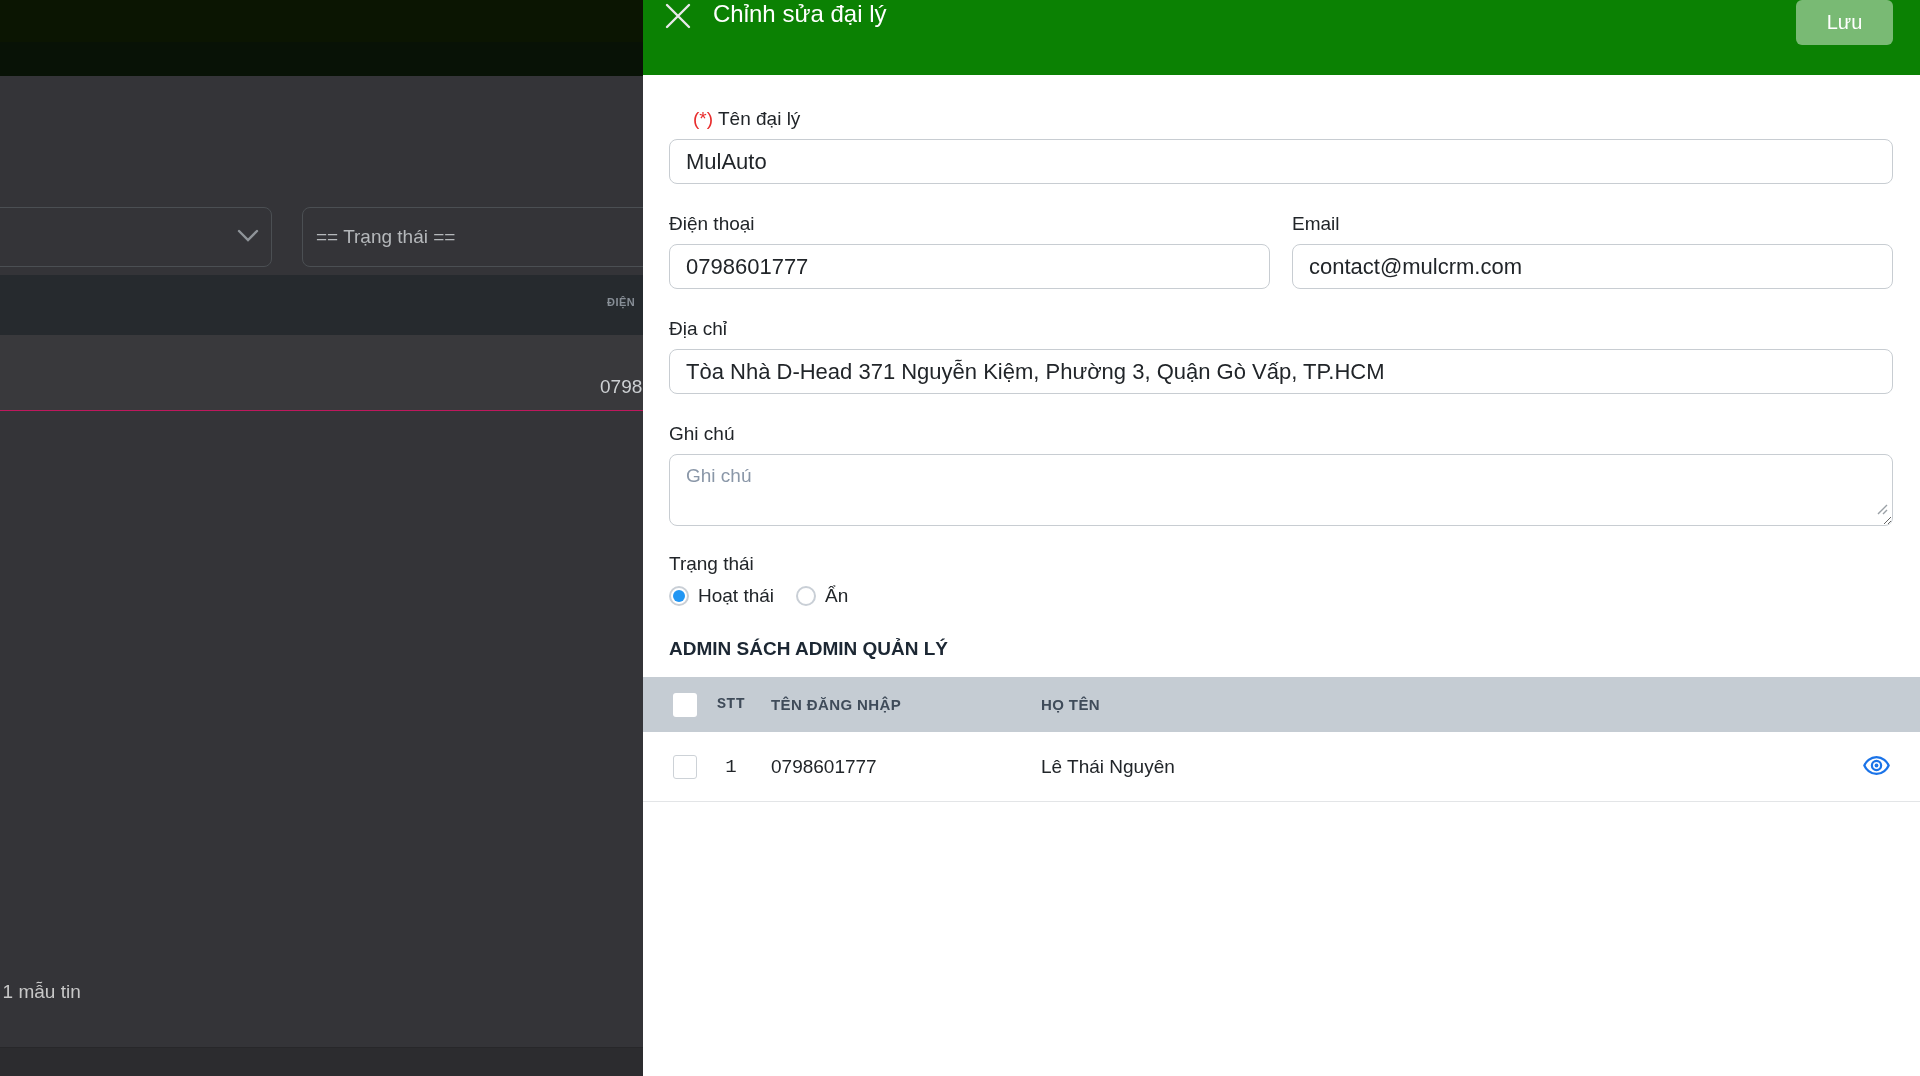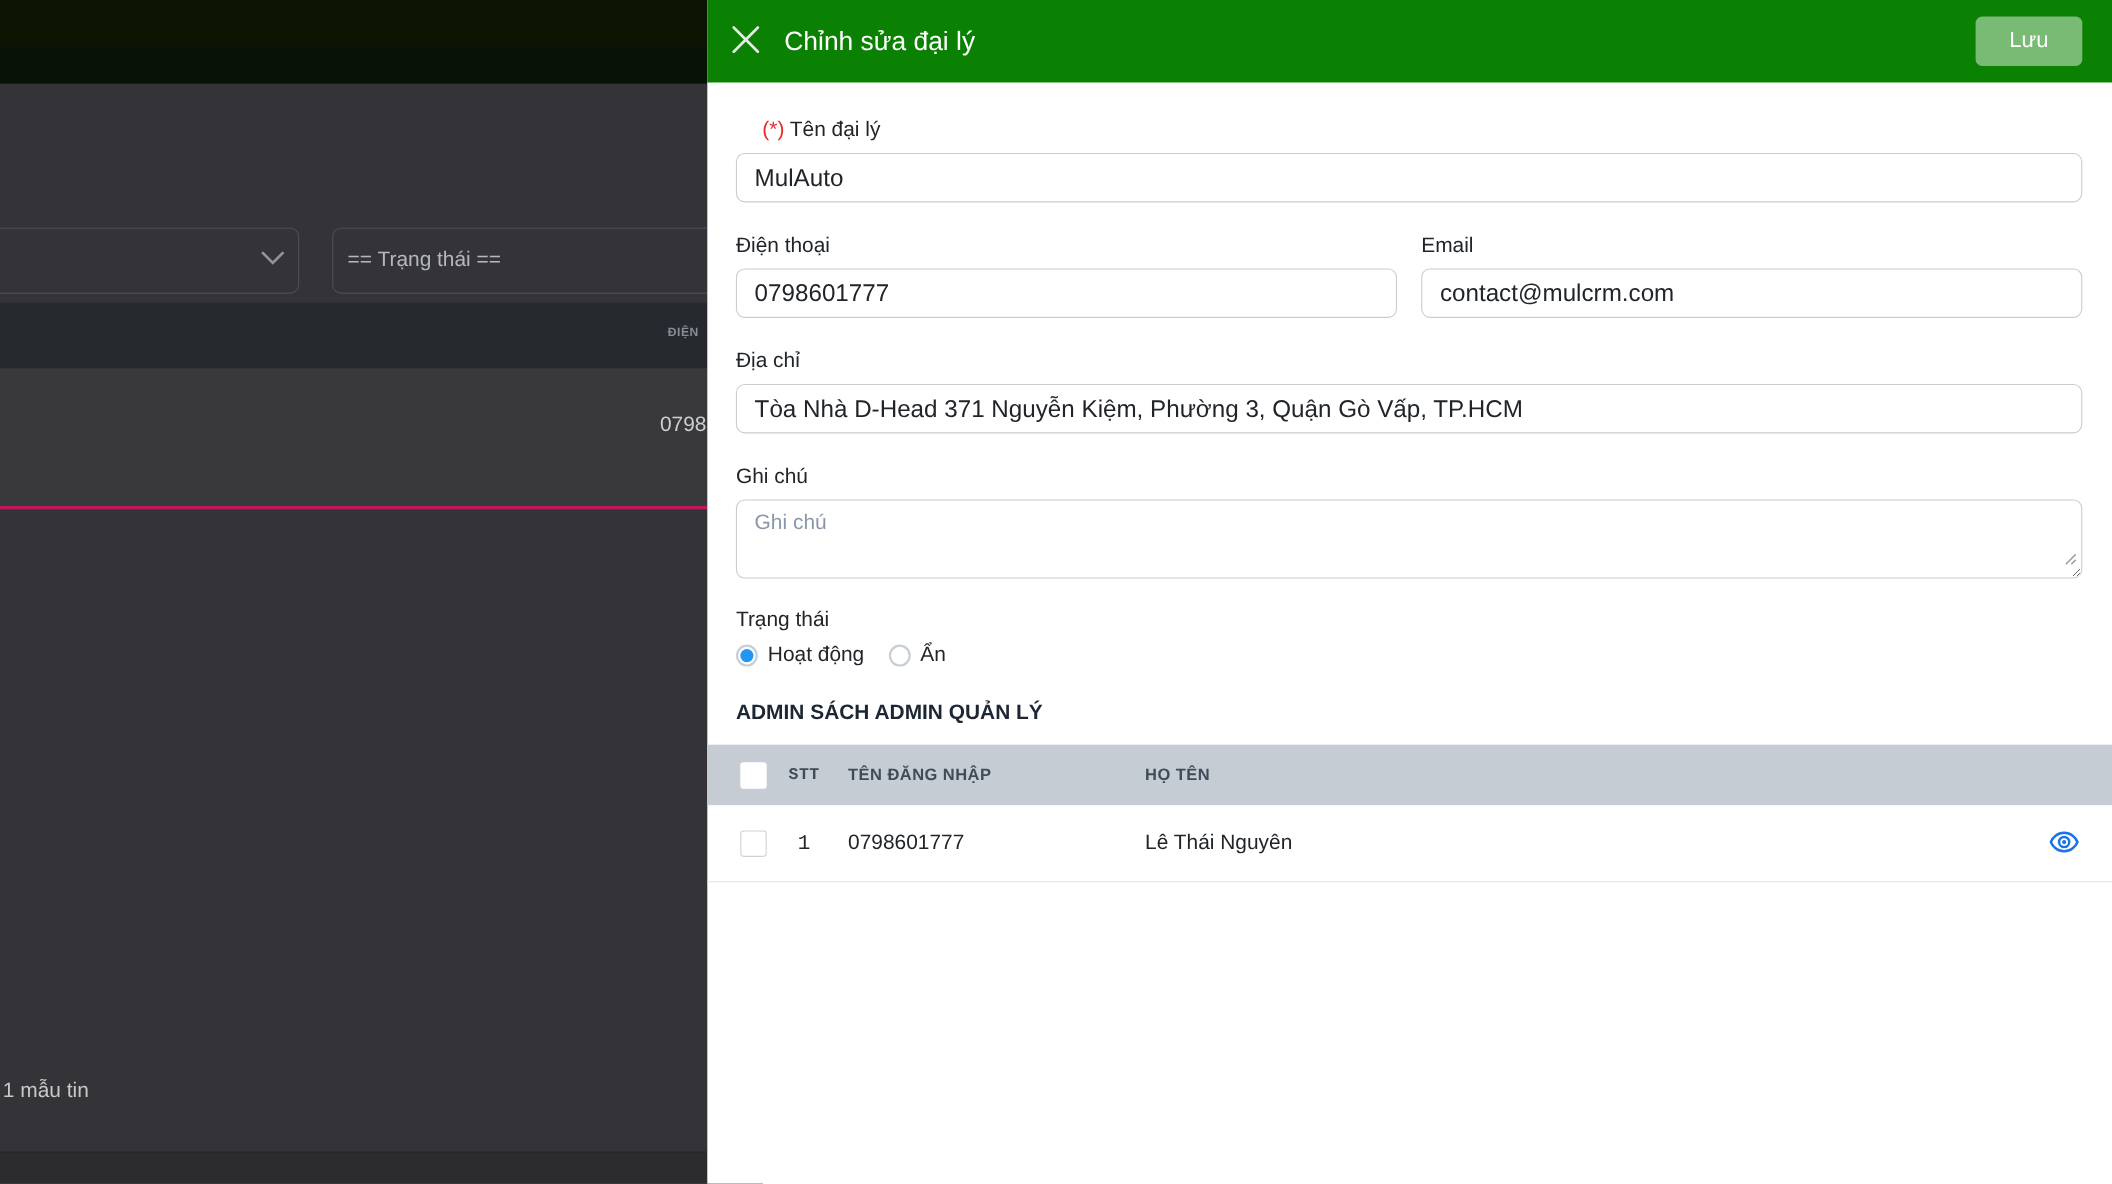--- a/index.html
+++ b/index.html
@@ -11,30 +11,30 @@
     background:#343438; overflow:hidden; }
   .u-topbar-a { position:absolute; left:0; top:0; width:100%; height:42px; background:#0b1502; }
   .u-topbar-b { position:absolute; left:0; top:42px; width:100%; height:34px; background:#081206; }
   .u-dd { position:absolute; top:207px; height:60px; border:1px solid #4b4f53;
     border-radius:8px; display:flex; align-items:center; color:#b5b8bb; font-size:19px; }
   .u-dd1 { left:-20px; width:292px; justify-content:flex-end; padding-right:12px; }
   .u-dd2 { left:302px; width:380px; padding-left:13px; }
   .u-thead { position:absolute; left:0; top:275px; width:100%; height:60px; background:#262a2e; }
   .u-thead span { position:absolute; left:607px; top:21px; font-size:11px; font-weight:bold;
     color:#878e96; letter-spacing:.5px; white-space:nowrap; }
-  .u-trow { position:absolute; left:0; top:335px; width:100%; height:128px; background:#39393c;
-    border-bottom:3px solid #be185d; }
+  .u-trow { position:absolute; left:0; top:335px; width:100%; height:76px; background:#39393c;
+    border-bottom:1px solid #be185d; }
   .u-trow span { position:absolute; left:600px; top:41px; font-size:19px; color:#cdd0d3; white-space:nowrap; }
   .u-footer { position:absolute; left:-8px; top:981px; font-size:19px; color:#c8c8c8; white-space:nowrap; }
   .u-bottomstrip { position:absolute; left:0; top:1047px; width:100%; height:29px;
     background:#2c2c2f; border-top:1px solid #27272a; }
 
   
   .panel { position:absolute; left:643px; top:0; width:1277px; height:1076px; background:#ffffff; }
-  .p-header { height:75px; background:#0b8103; display:flex; align-items:center; padding:0 27px 0 18px; }
+  .p-header { height:75px; background:#0b8103; display:flex; padding:0 27px 0 18px; }
   .close-btn { width:34px; height:34px; background:none; border:none; cursor:pointer;
     display:flex; align-items:center; justify-content:center; }
   .p-title { color:#ffffff; font-size:24px; font-weight:500; margin-left:18px; }
   .save-btn { margin-left:auto; width:97px; height:45px; background:rgba(255,255,255,0.45);
     border:none; border-radius:6px; color:#ffffff; font-size:20px; cursor:pointer;
     font-family:"Liberation Sans", sans-serif; }
 
   .p-body { padding:0 27px 0 26px; }
   .form-label { font-size:19px; color:#212529; margin:27px 0 7px; line-height:26px; }
   .form-label.first { margin-top:31px;margin-left:24px; }
@@ -146,21 +146,21 @@
       <span class="ta-grip">
         <svg width="11" height="11" viewBox="0 0 11 11">
             <path d="M10 1 L1 10 M10 6 L6 10" stroke="#9aa0a6" stroke-width="1.4"></path>
           </svg>
       </span>
     </div>
 
     <div class="form-label status-label">Trạng thái</div>
     <div class="radio-row">
       <span class="radio checked"></span>
-      <span class="radio-label">Hoạt động</span>
+      <span class="radio-label">Hoạt thái</span>
       <span class="radio-gap"></span>
       <span class="radio"></span>
       <span class="radio-label">Ẩn</span>
     </div>
 
     <div class="section-heading">ADMIN SÁCH ADMIN QUẢN LÝ</div>
 
     <div class="admin-table">
       <div class="t-row t-head">
         <button class="cb"></button>

